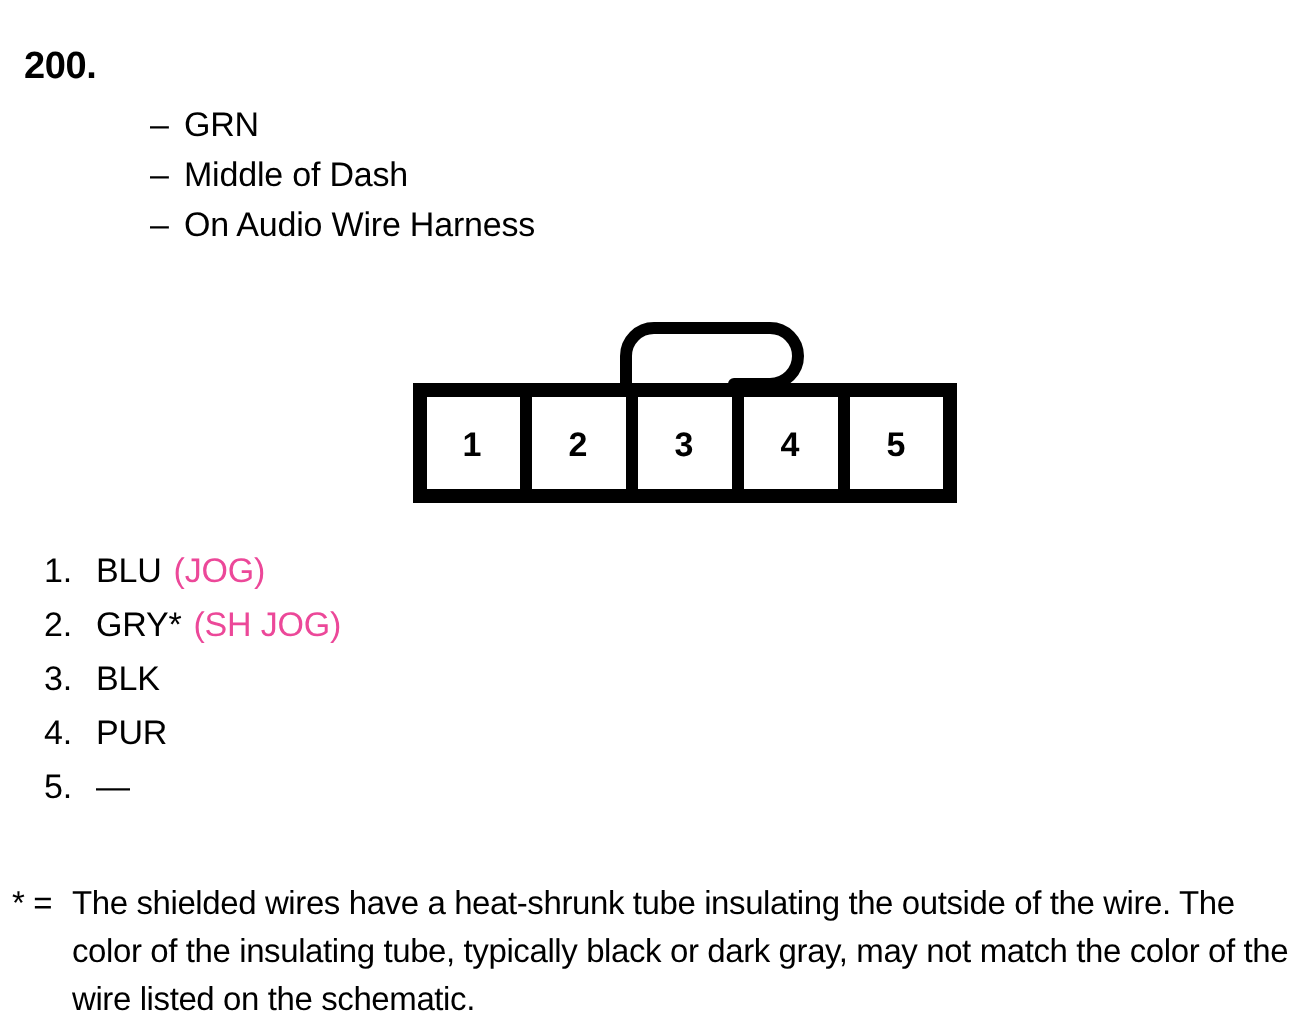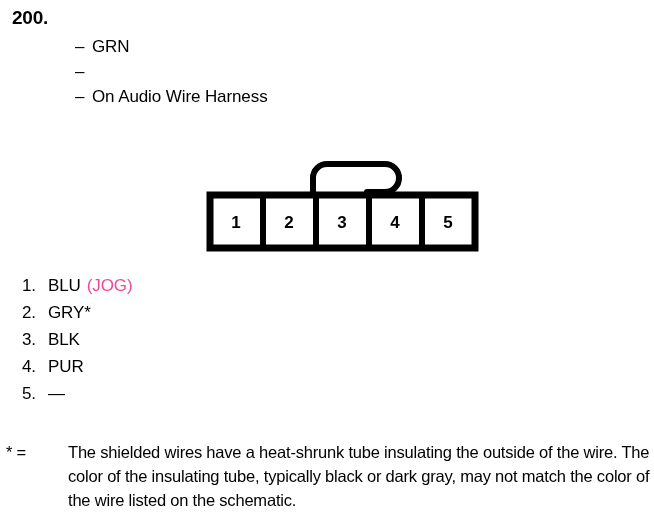--- a/index.html
+++ b/index.html
@@ -15,21 +15,21 @@
     overflow: hidden;
     font-family: "Liberation Sans", sans-serif;
     color: #000000;
     -webkit-font-smoothing: none;
   }
 
   
   .header {
     position: absolute;
     left: 12px;
-    top: 6px;
+    top: 22px;
     width: 620px;
   }
   .title-row {
     display: flex;
     align-items: baseline;
     font-weight: bold;
     font-size: 19px;
     line-height: 24px;
     letter-spacing: -0.2px;
   }
@@ -119,37 +119,37 @@
     letter-spacing: -0.2px;
     display: flex;
     align-items: flex-start;
   }
   .footnote-marker {
     flex: 0 0 30px;
     width: 30px;
   }
   .footnote-body {
     flex: 1 1 auto;
-    margin-left: 32px;
   }
 </style>
 </head>
 <body>
 
 <div class="header">
   <div class="title-row">
     <span class="title-num">200.</span>
   </div>
   <div class="bullets">
     <div class="bullet">
       <span class="bullet-dash">–</span>
       <span>GRN</span>
     </div>
     <div class="bullet">
       <span class="bullet-dash">–</span>
+      <span>Middle of Dash</span>
     </div>
     <div class="bullet">
       <span class="bullet-dash">–</span>
       <span>On Audio Wire Harness</span>
     </div>
   </div>
 </div>
 
 <div class="connector">
   <svg width="275" height="108" viewBox="0 0 275 108" xmlns="http://www.w3.org/2000/svg">
@@ -184,20 +184,21 @@
 
 <div class="wire-list">
   <div class="wire-row">
     <span class="wire-idx">1.</span>
     <span class="wire-color">BLU</span>
     <span class="wire-circuit">(JOG)</span>
   </div>
   <div class="wire-row">
     <span class="wire-idx">2.</span>
     <span class="wire-color">GRY*</span>
+    <span class="wire-circuit">(SH JOG)</span>
   </div>
   <div class="wire-row">
     <span class="wire-idx">3.</span>
     <span class="wire-color">BLK</span>
   </div>
   <div class="wire-row">
     <span class="wire-idx">4.</span>
     <span class="wire-color">PUR</span>
   </div>
   <div class="wire-row">

